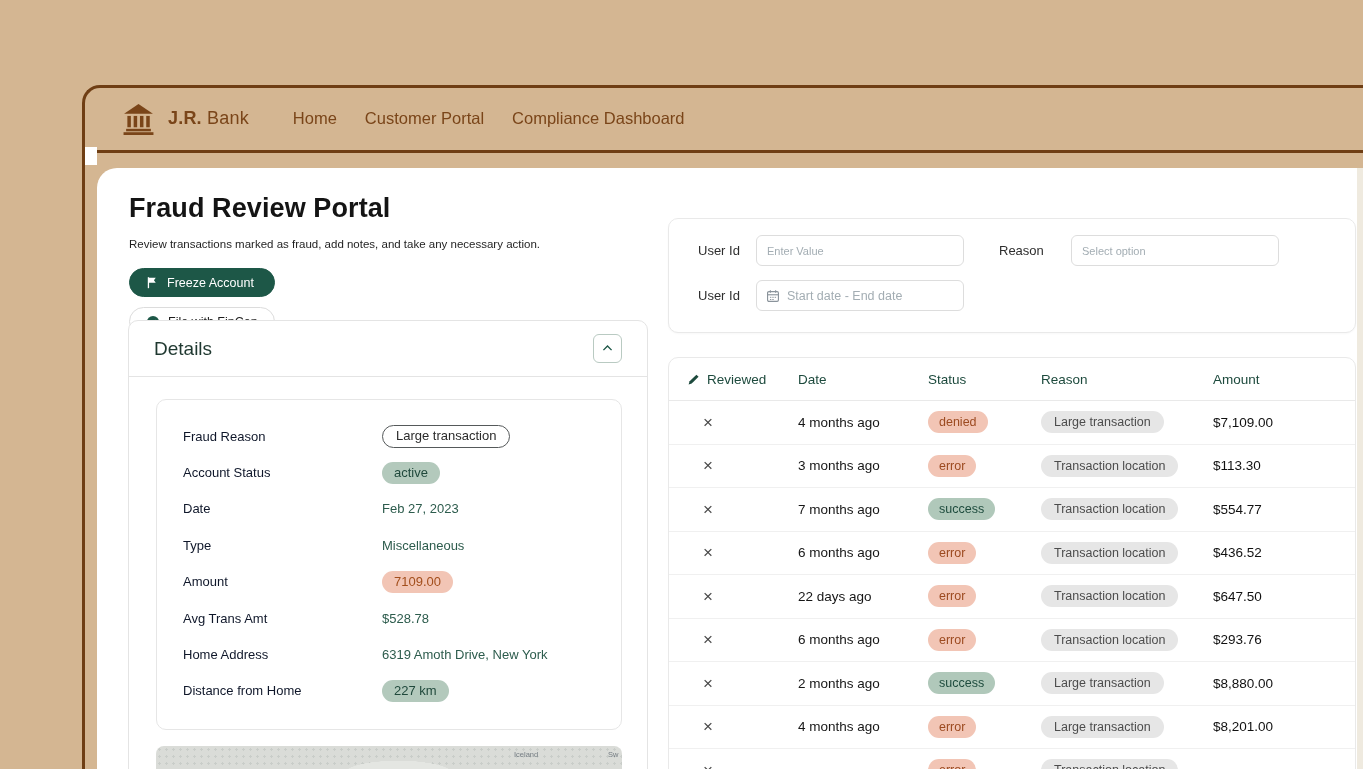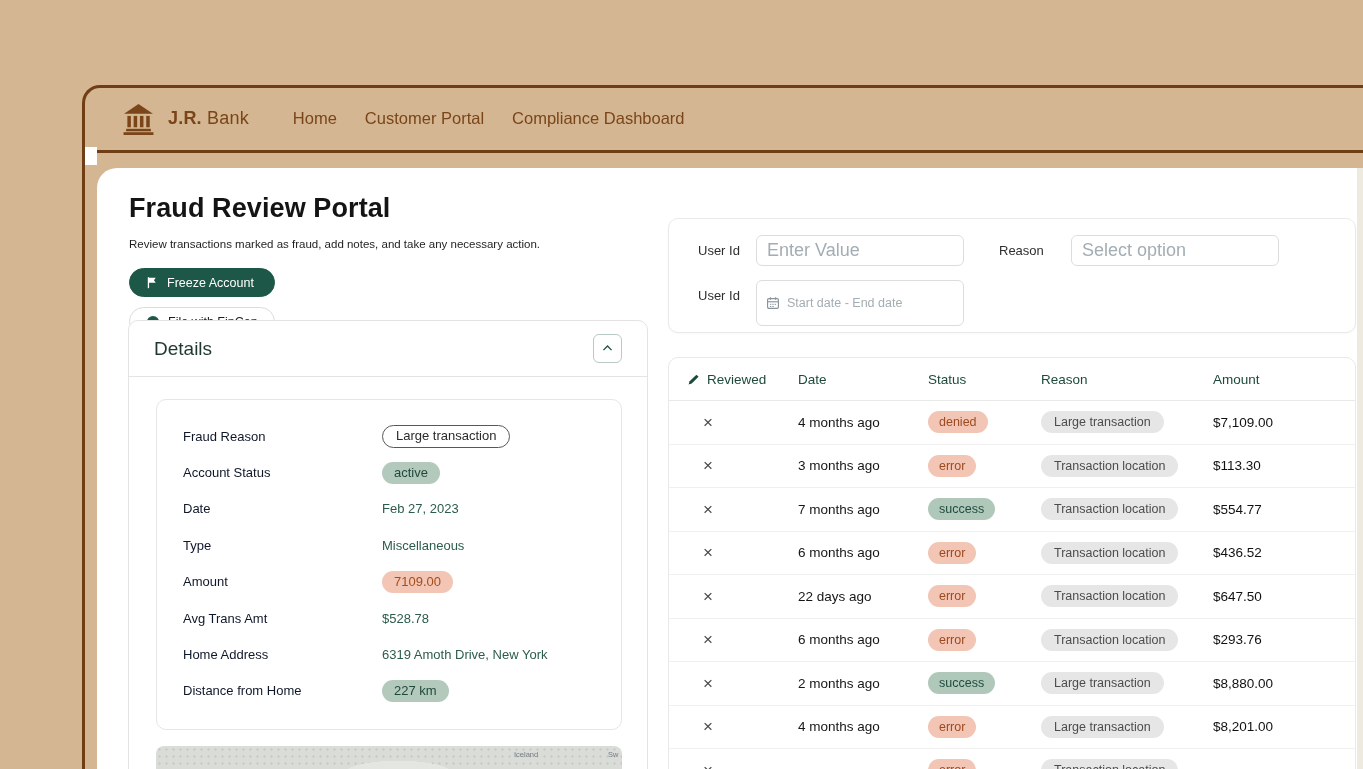--- a/index.html
+++ b/index.html
@@ -73,25 +73,25 @@
   }
   .map-label{position:absolute;top:4px;font-size:7.5px;color:#757d83;}
   
   .filter-card{
     position:absolute;left:571px;top:50px;width:688px;height:115px;background:#fff;
     border:1px solid #e9e9e9;border-radius:10px;box-sizing:border-box;box-shadow:0 1px 2px rgba(0,0,0,.03);
   }
   .filter-label{position:absolute;font-size:13px;color:#2e2e2e;}
   .filter-input{
     position:absolute;width:208px;height:31px;border:1px solid #dddddd;border-radius:6px;
-    box-sizing:border-box;font-size:18px;color:#333;padding:0 10px;outline:none;background:#fff;
+    box-sizing:border-box;font-size:11px;color:#333;padding:0 10px;outline:none;background:#fff;
     font-family:"Liberation Sans", sans-serif;
   }
   .filter-input::placeholder{color:#a3adb3;}
-  .date-input{position:absolute;width:208px;height:46px;border:1px solid #dddddd;border-radius:6px;
+  .date-input{position:absolute;width:208px;height:31px;border:1px solid #dddddd;border-radius:6px;
     box-sizing:border-box;display:flex;align-items:center;gap:7px;padding:0 9px;background:#fff;cursor:pointer;}
   .date-placeholder{font-size:12.5px;color:#a3adb3;}
   
   .table-card{
     position:absolute;left:571px;top:189px;width:688px;height:440px;background:#fff;
     border:1px solid #e9e9e9;border-radius:10px 10px 0 0;box-sizing:border-box;overflow:hidden;
   }
   .thead,.trow{
     display:grid;grid-template-columns:111px 130px 113px 172px 1fr;
     align-items:center;padding-left:18px;box-sizing:border-box;

